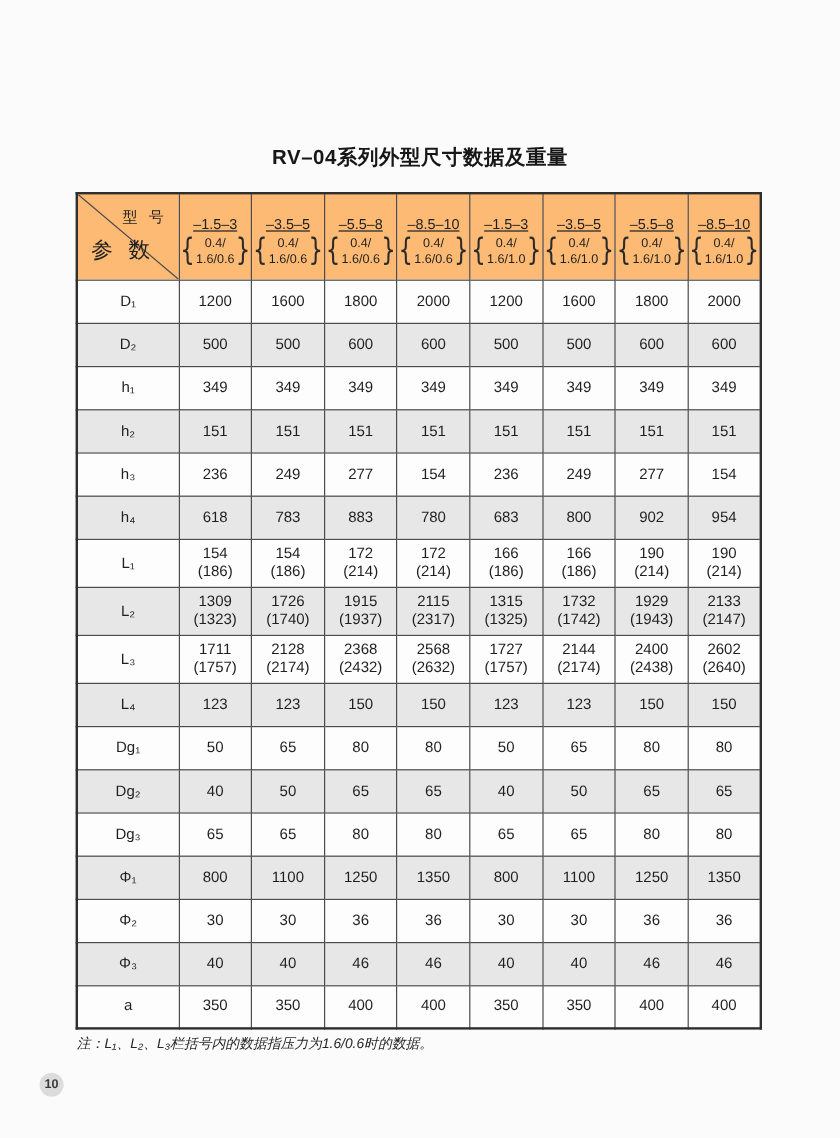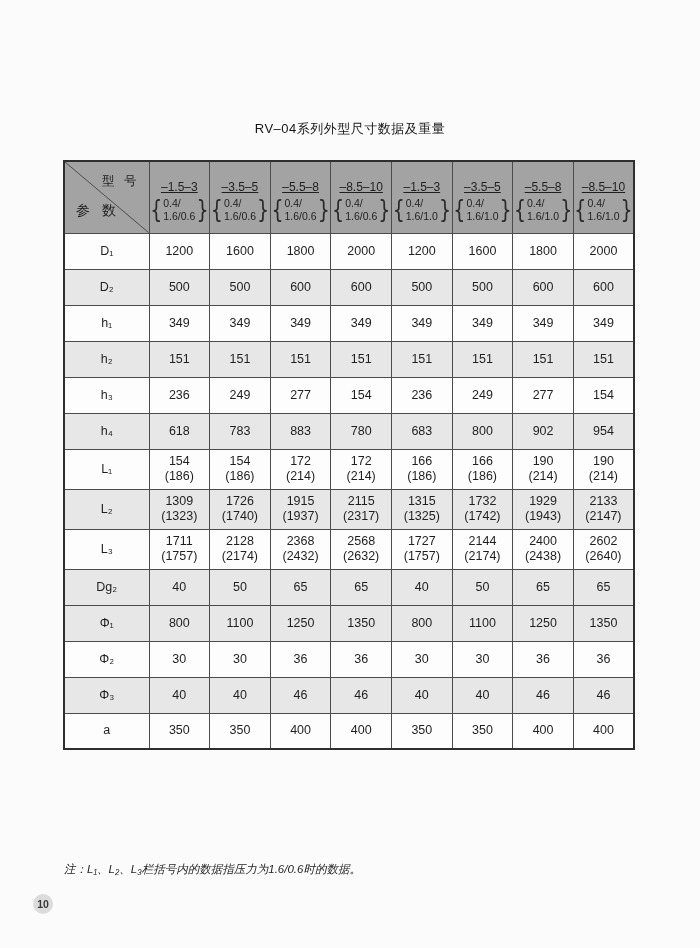--- a/index.html
+++ b/index.html
@@ -15,60 +15,60 @@
     width: 700px; height: 948px;
     overflow: hidden;
     background: #fbfbfb;
   }
   .title {
     position: absolute;
     top: 120px; left: 0;
     width: 700px;
     margin: 0;
     text-align: center;
-    font-size: 13px;
-    font-weight: normal;
+    font-size: 17px;
+    font-weight: bold;
     letter-spacing: 0.5px;
     color: #171717;
   }
   table.dim-table {
     position: absolute;
     left: 63px; top: 160px;
     width: 572px;
     border-collapse: collapse;
     table-layout: fixed;
     border: 2px solid #2f2f2f;
   }
   .dim-table th, .dim-table td {
     border: 1px solid #4c4c4c;
     padding: 0;
     text-align: center;
     vertical-align: middle;
     font-weight: normal;
   }
-  thead tr { height: 72px; background: #a3a3a3; }
+  thead tr { height: 72px; background: #fdba74; }
   tbody tr { height: 36px; }
   tbody tr.tall { height: 40px; }
   tbody tr.shaded { background: #e7e7e7; }
   tbody tr.plain  { background: #fdfdfd; }
 
   
   .corner { position: relative; }
   .corner svg.diag {
     position: absolute; left: 0; top: 0;
     width: 100%; height: 100%;
     display: block;
   }
   .corner-top {
     position: absolute; top: 11px; right: 9px;
     font-size: 12.5px; letter-spacing: 3px;
   }
   .corner-bottom {
     position: absolute; bottom: 13px; left: 11px;
-    font-size: 14px; letter-spacing: 4px;
+    font-size: 18px; letter-spacing: 4px;
   }
 
   
   .col-head .model {
     font-size: 12px;
     line-height: 1;
     margin: 9px 0 4px;
     text-align: center;
     text-decoration: underline;
   }
@@ -81,21 +81,21 @@
     font-size: 19px;
     font-weight: 400;
     line-height: 1;
     transform: scaleY(1.35);
     font-family: "DejaVu Sans", sans-serif;
     color: #2a2a2a;
   }
   .plines {
     display: inline-flex;
     flex-direction: column;
-    align-items: flex-start;
+    align-items: center;
     text-align: left;
     font-size: 10.5px;
     line-height: 1.18;
     margin: 0 1px;
   }
 
   
   .param, .val {
     font-size: 12.5px;
     line-height: 1.2;
@@ -355,29 +355,62 @@
           <td class="val">1727
 (1757)</td>
           <td class="val">2144
 (2174)</td>
           <td class="val">2400
 (2438)</td>
           <td class="val">2602
 (2640)</td>
         </tr>
         <tr class="shaded">
+          <th class="param">L₄</th>
+          <td class="val">123</td>
+          <td class="val">123</td>
+          <td class="val">150</td>
+          <td class="val">150</td>
+          <td class="val">123</td>
+          <td class="val">123</td>
+          <td class="val">150</td>
+          <td class="val">150</td>
+        </tr>
+        <tr class="plain">
+          <th class="param">Dg₁</th>
+          <td class="val">50</td>
+          <td class="val">65</td>
+          <td class="val">80</td>
+          <td class="val">80</td>
+          <td class="val">50</td>
+          <td class="val">65</td>
+          <td class="val">80</td>
+          <td class="val">80</td>
+        </tr>
+        <tr class="shaded">
           <th class="param">Dg₂</th>
           <td class="val">40</td>
           <td class="val">50</td>
           <td class="val">65</td>
           <td class="val">65</td>
           <td class="val">40</td>
           <td class="val">50</td>
           <td class="val">65</td>
           <td class="val">65</td>
+        </tr>
+        <tr class="plain">
+          <th class="param">Dg₃</th>
+          <td class="val">65</td>
+          <td class="val">65</td>
+          <td class="val">80</td>
+          <td class="val">80</td>
+          <td class="val">65</td>
+          <td class="val">65</td>
+          <td class="val">80</td>
+          <td class="val">80</td>
         </tr>
         <tr class="shaded">
           <th class="param">Φ₁</th>
           <td class="val">800</td>
           <td class="val">1100</td>
           <td class="val">1250</td>
           <td class="val">1350</td>
           <td class="val">800</td>
           <td class="val">1100</td>
           <td class="val">1250</td>

